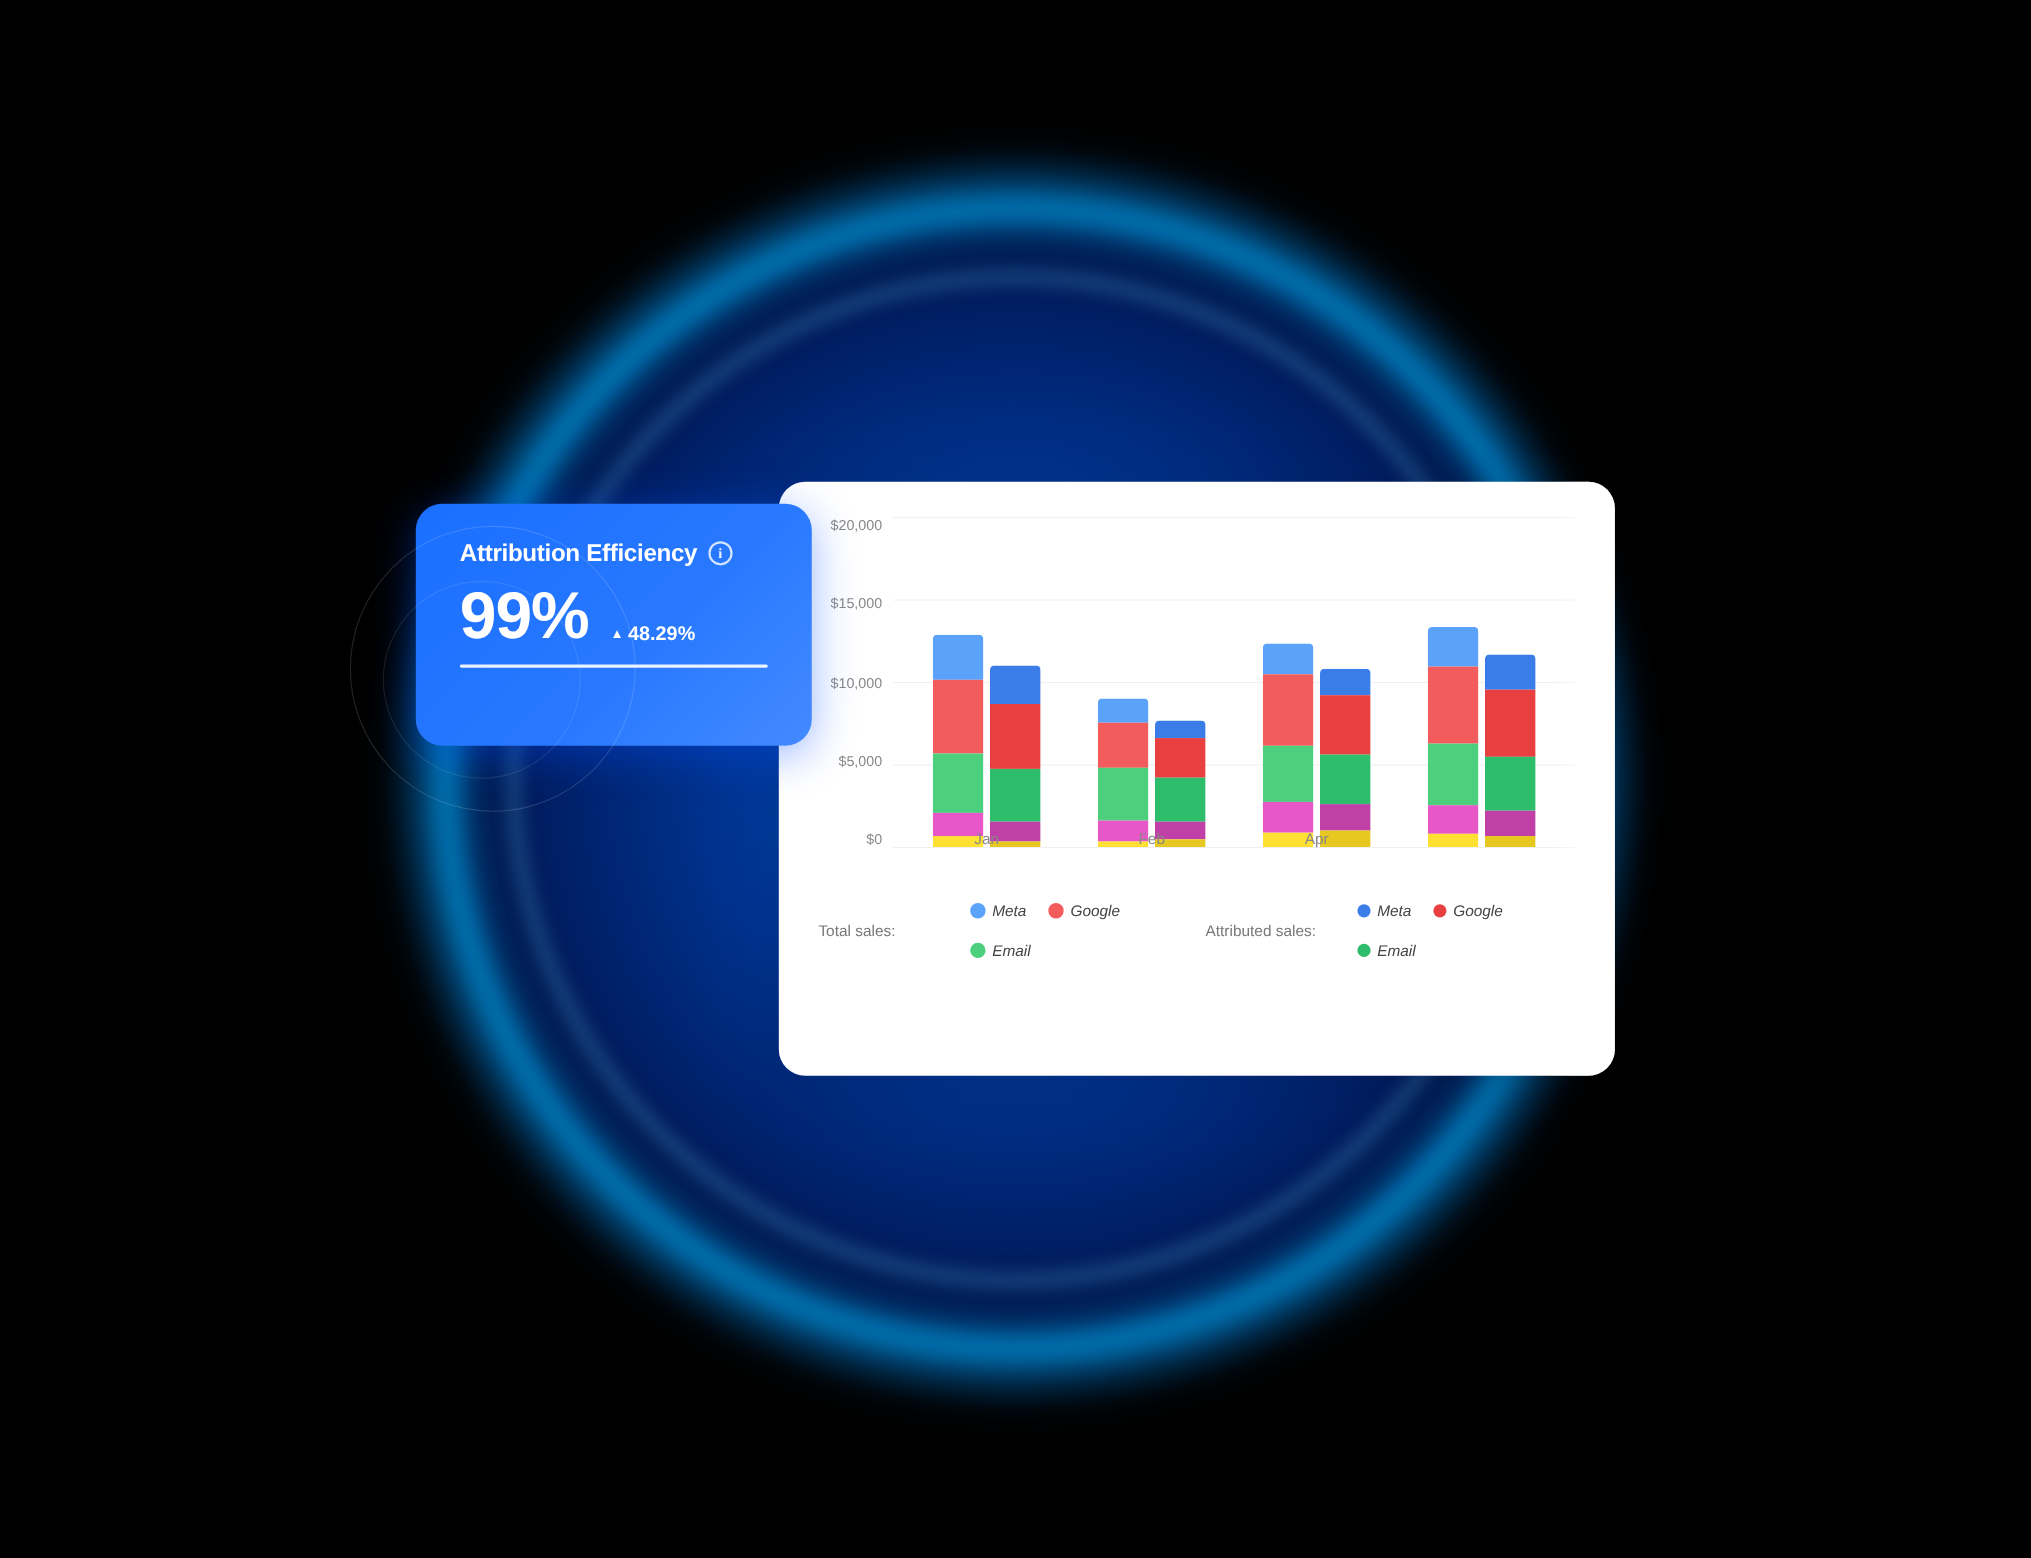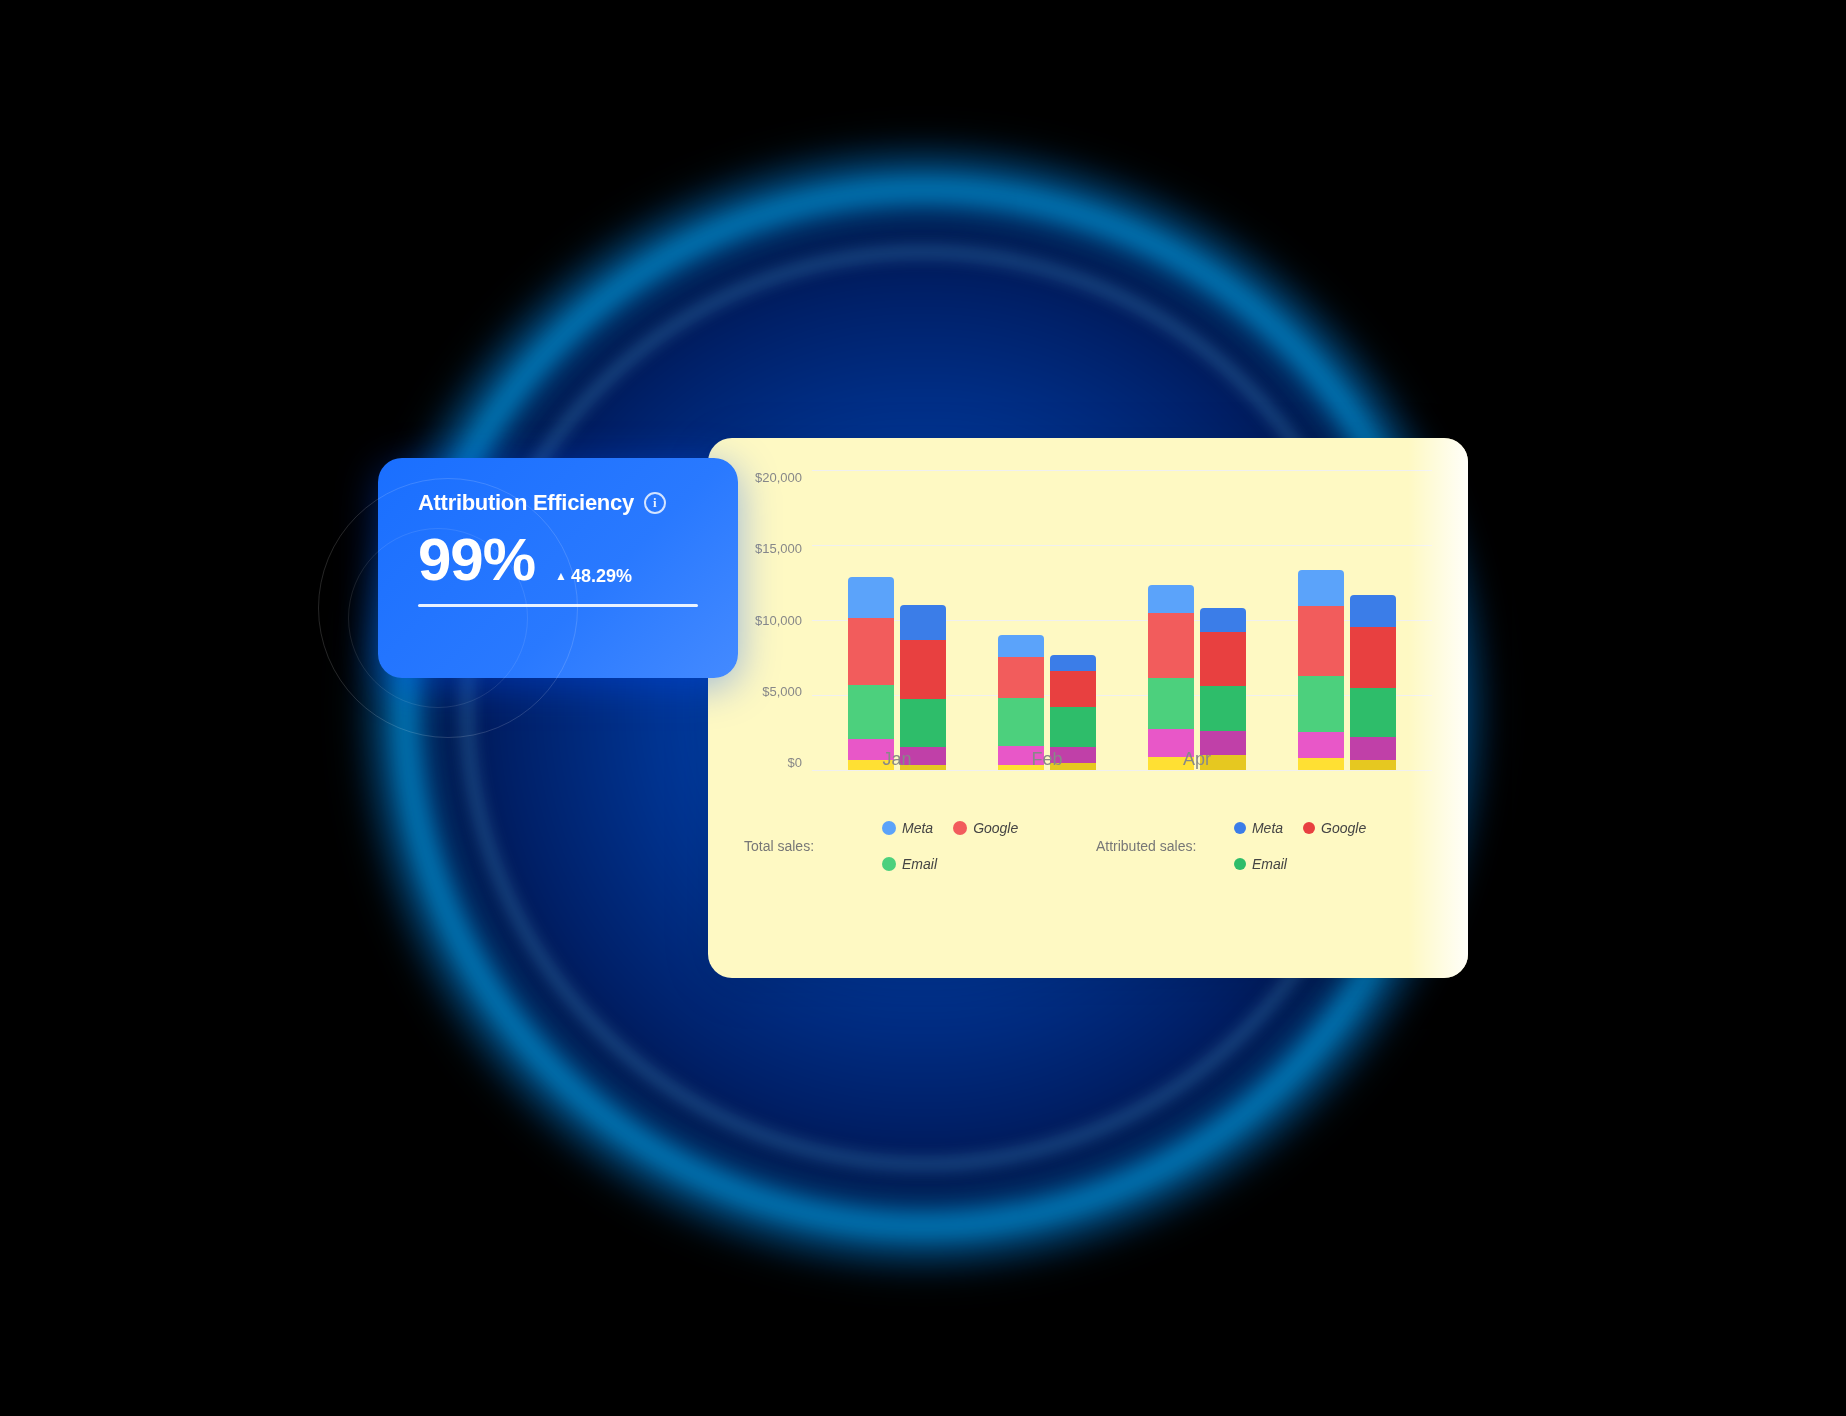--- a/index.html
+++ b/index.html
@@ -147,21 +147,21 @@
     .underline-bar {
       width: 100%;
       height: 3px;
       background: rgba(255,255,255,0.9);
       border-radius: 2px;
       margin-top: 4px;
     }
 
     
     .chart-card {
-      background: #fef9c3;
+      background: #ffffff;
       border-radius: 24px;
       padding: 32px 36px 28px 36px;
       width: 760px;
       min-height: 540px;
       box-shadow: 0 8px 50px rgba(0,0,0,0.12);
       position: relative;
       z-index: 11;
     }
 
     
@@ -251,21 +251,21 @@
       bottom: 0;
       height: 30px;
       display: flex;
       justify-content: space-around;
       align-items: flex-end;
       padding: 0 10px;
     }
 
     .x-label {
       font-family: -apple-system, BlinkMacSystemFont, 'Segoe UI', sans-serif;
-      font-size: 18px;
+      font-size: 14px;
       color: #888;
       width: 98px;
       text-align: center;
     }
 
     
     .legend {
       display: flex;
       flex-direction: row;
       gap: 10px;

